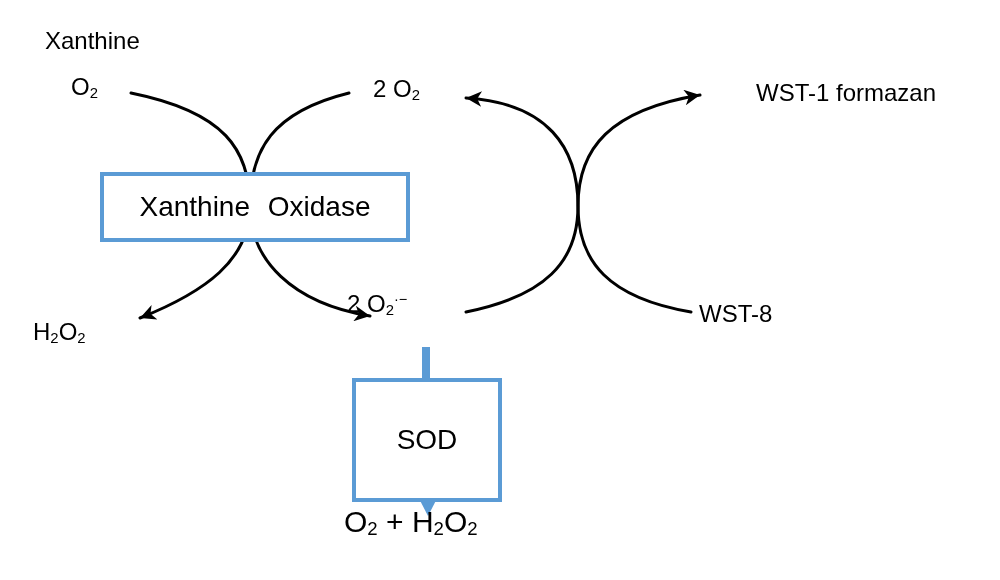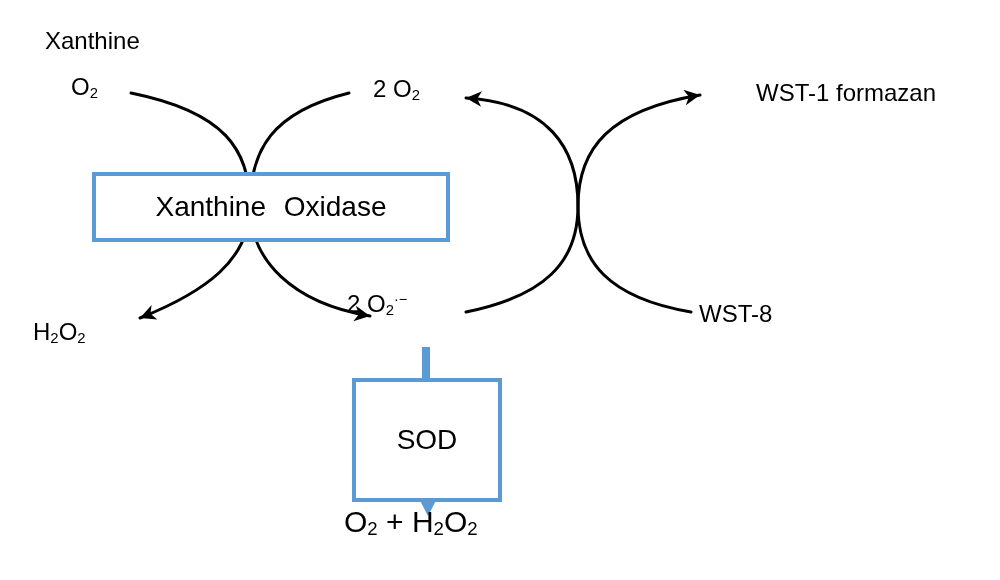--- a/index.html
+++ b/index.html
@@ -39,22 +39,22 @@
     background: #ffffff;
     border: 4px solid #5B9BD5;
     display: flex;
     align-items: center;
     justify-content: center;
     font-size: 28px;
     color: #000000;
     box-sizing: border-box;
   }
   .xo-box {
-    left: 92px; top: 172px;
-    width: 358px; height: 70px;
+    left: 100px; top: 172px;
+    width: 310px; height: 70px;
     word-spacing: 10px;
   }
   .sod-box {
     left: 352px; top: 378px;
     width: 150px; height: 124px;
   }
   .lbl-xanthine   { left: 45px;  top: 28px; }
   .lbl-o2         { left: 71px;  top: 74px; text-align: center; }
   .lbl-two-o2     { left: 373px; top: 76px; }
   .lbl-formazan   { left: 710px; top: 80px; margin-left: 46px; }

